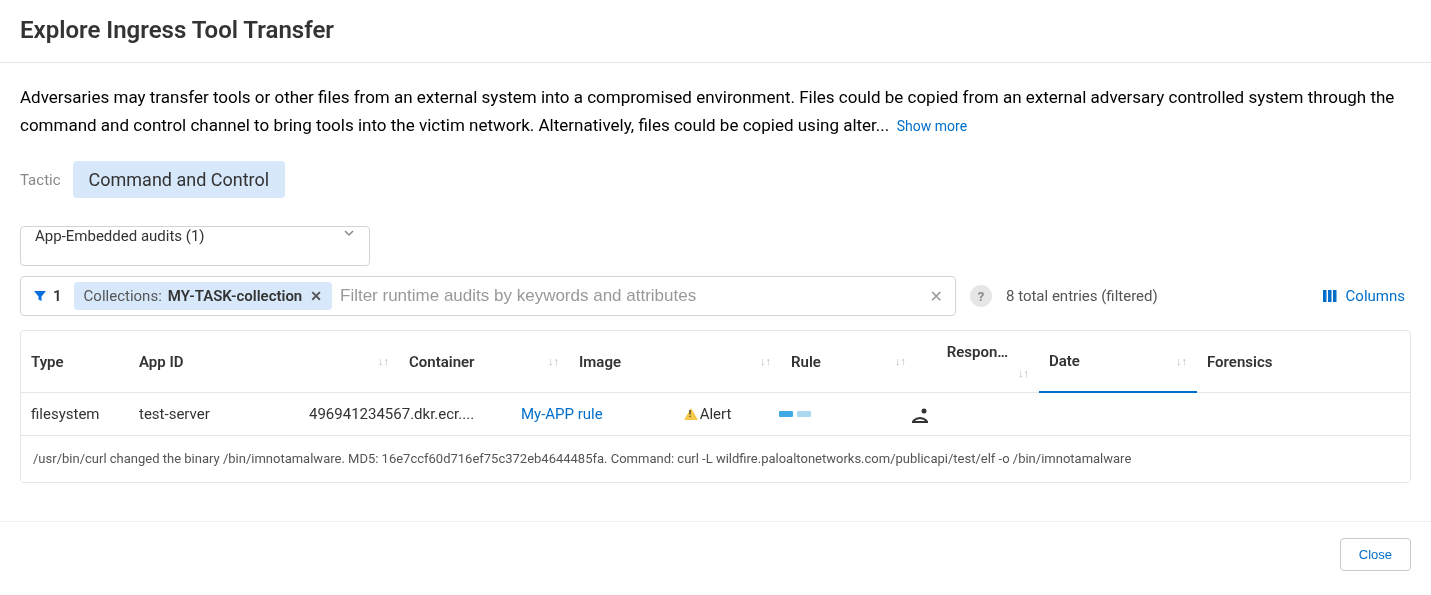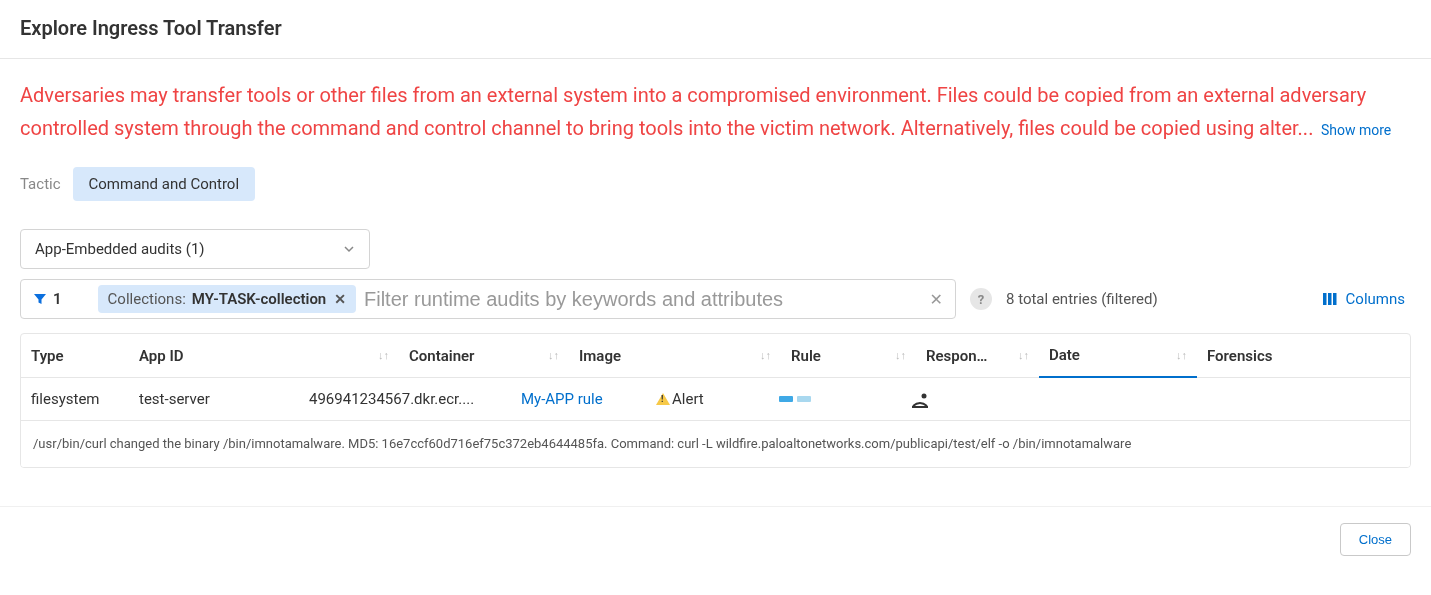--- a/index.html
+++ b/index.html
@@ -1,55 +1,55 @@
 <!DOCTYPE html>
 <html><head>
 <meta charset="utf-8">
 <style>
 * { box-sizing: border-box; margin: 0; padding: 0; }
 body { font-family: -apple-system, BlinkMacSystemFont, "Segoe UI", Roboto, Helvetica, Arial, sans-serif; background: #fff; color: #333; font-size: 14px; }
 .container { width: 1431px; }
 .header { padding: 16px 20px 18px; border-bottom: 1px solid #e6e6e6; }
-.title { font-size: 20px; font-weight: 600; color: #333; }
+.title { font-size: 24px; font-weight: 600; color: #333; }
 .content { padding: 20px; }
-.description { color: #ef4444; font-size: 20px; line-height: 1.65; max-width: 920px; }
+.description { color: #000000; font-size: 17px; line-height: 1.65; max-width: 920px; }
 .show-more { color: #006fcc; cursor: pointer; margin-left: 4px; }
 .tactic-row { margin-top: 22px; display: flex; align-items: center; gap: 12px; }
 .tactic-label { color: #888; font-size: 15px; }
-.tactic-chip { background: #d7e8fb; color: #333; padding: 8px 16px; border-radius: 4px; font-size: 15px; }
-.dropdown { margin-top: 28px; border: 1px solid #d4d4d4; border-radius: 4px; width: 350px; height: 40px; display: flex; align-items: center; justify-content: space-between; padding: 0 14px; cursor: pointer; }
+.tactic-chip { background: #d7e8fb; color: #333; padding: 8px 16px; border-radius: 4px; font-size: 18px; }
+.dropdown { margin-top: 28px; border: 1px solid #d4d4d4; border-radius: 4px; width: 350px; height: 40px; display: flex; align-items: flex-start; justify-content: space-between; padding: 0 14px; cursor: pointer; }
 .dropdown span { font-size: 15px; color: #333; }
 .chevron { width: 12px; height: 12px; }
 .filter-row { margin-top: 10px; display: flex; align-items: center; gap: 14px; }
 .filter-box { flex: 0 0 936px; border: 1px solid #d4d4d4; border-radius: 4px; height: 40px; display: flex; align-items: center; padding: 0 8px; gap: 8px; }
 .filter-icon-wrap { display: flex; align-items: center; gap: 6px; color: #0b6fde; padding: 0 4px; }
 .filter-count { font-size: 15px; font-weight: 600; color: #333; }
-.filter-chip { background: #d7e8fb; padding: 5px 10px; border-radius: 4px; display: flex; align-items: center; gap: 6px; font-size: 15px; margin-left: 24px; }
+.filter-chip { background: #d7e8fb; padding: 5px 10px; border-radius: 4px; display: flex; align-items: center; gap: 6px; font-size: 15px; }
 .filter-chip .label { color: #555; }
 .filter-chip .value { font-weight: 600; color: #333; }
 .chip-close { color: #555; font-weight: 700; cursor: pointer; font-size: 14px; margin-left: 2px; }
-.filter-input { border: none; outline: none; flex: 1; font-size: 20px; color: #333; background: transparent; }
+.filter-input { border: none; outline: none; flex: 1; font-size: 17px; color: #333; background: transparent; }
 .filter-input::placeholder { color: #999; }
 .clear-x { color: #999; cursor: pointer; padding: 0 4px; font-size: 16px; }
 .help-icon { width: 22px; height: 22px; border-radius: 50%; background: #e6e6e6; color: #888; display: flex; align-items: center; justify-content: center; font-size: 13px; font-weight: 700; cursor: pointer; }
 .entries-text { color: #555; font-size: 15px; }
 .spacer { flex: 1; }
 .columns-btn { display: flex; align-items: center; gap: 8px; color: #006fcc; cursor: pointer; font-size: 15px; padding-right: 6px; }
 .table { margin-top: 14px; border: 1px solid #e6e6e6; border-radius: 4px; overflow: hidden; }
 .thead, .trow { display: flex; width: 100%; }
 .thead { border-bottom: 1px solid #e6e6e6; }
 .th, .td { padding: 12px 10px; font-size: 15px; display: flex; align-items: center; gap: 6px; overflow: hidden; white-space: nowrap; text-overflow: ellipsis; }
 .th { color: #333; font-weight: 600; position: relative; }
 .sort-icon { color: #bbb; font-size: 11px; margin-left: auto; display:flex; gap:1px; }
 .col-type { width: 108px; }
 .col-appid { width: 270px; }
 .col-container { width: 170px; }
 .col-image { width: 212px; }
 .col-rule { width: 135px; }
-.col-respon { width: 123px; }
+.col-respon { width: 123px; flex-direction: column; }
 .col-date { width: 158px; }
 .col-collections { width: 108px; }
 .col-forensics { width: 86px; }
 .date-active { border-bottom: 2px solid #006fcc; margin-bottom: -1px; align-items: center; }
 .td { color: #333; }
 .link { color: #006fcc; cursor: pointer; }
 .alert-badge { display: flex; align-items: center; gap: 2px; }
 .warn-icon { width:0; height:0; border-left: 7px solid transparent; border-right: 7px solid transparent; border-bottom: 12px solid #f7c948; position: relative; }
 .warn-icon::after { content: "!"; position: absolute; left: -2px; top: 1px; font-size: 9px; color: #333; font-weight: 700; }
 .coll-bars { display: flex; gap: 4px; }

